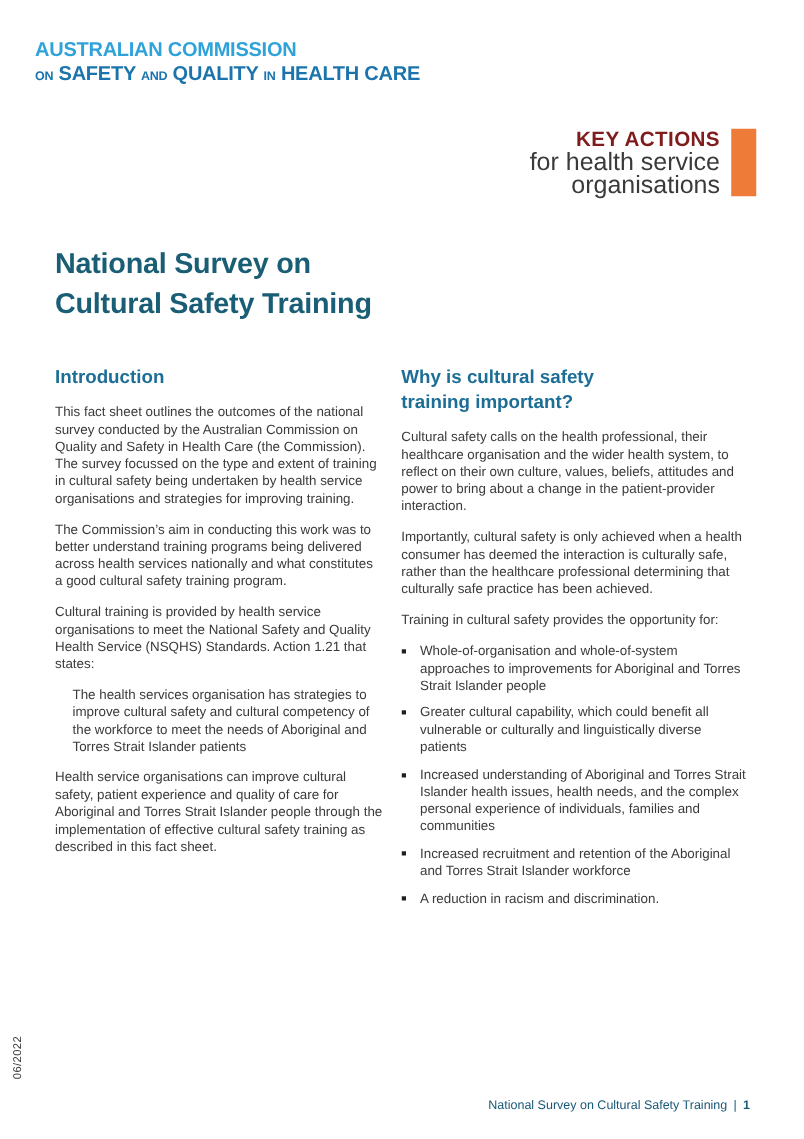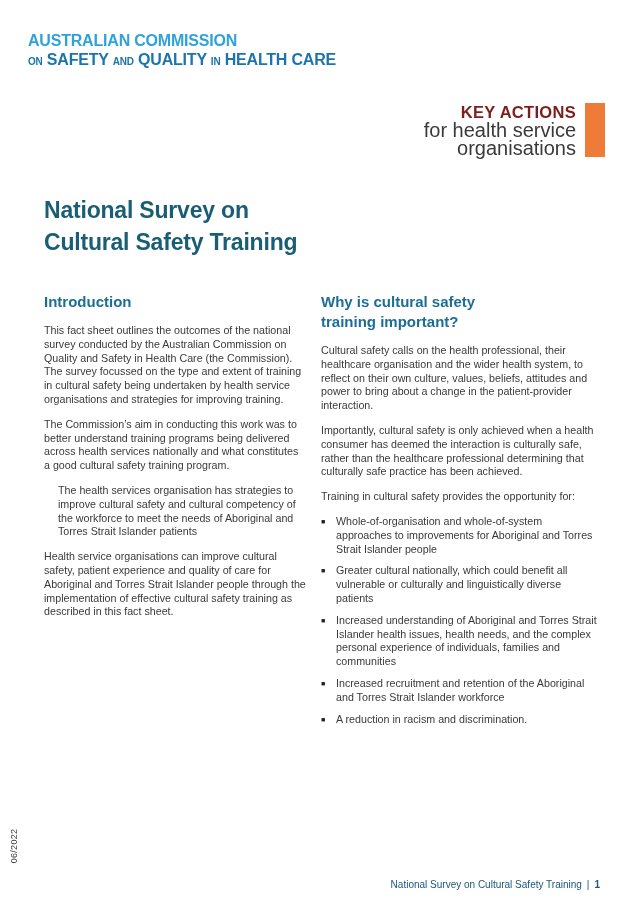--- a/index.html
+++ b/index.html
@@ -96,40 +96,41 @@
     <span>National Survey on</span><br>
     <span>Cultural Safety Training</span>
   </h1>
 
   <main class="columns">
 
     <section class="col col-left">
       <h2>Introduction</h2>
       <p>This fact sheet outlines the outcomes of the national survey conducted by the Australian Commission on Quality and Safety in Health Care (the Commission). The survey focussed on the type and extent of training in cultural safety being undertaken by health service organisations and strategies for improving training.</p>
       <p>The Commission’s aim in conducting this work was to better understand training programs being delivered across health services nationally and what constitutes a good cultural safety training program.</p>
+      <p>Cultural training is provided by health service organisations to meet the National Safety and Quality Health Service (NSQHS) Standards. Action 1.21 that states:</p>
       <p class="quote">The health services organisation has strategies to improve cultural safety and cultural competency of the workforce to meet the needs of Aboriginal and Torres Strait Islander patients</p>
       <p>Health service organisations can improve cultural safety, patient experience and quality of care for Aboriginal and Torres Strait Islander people through the implementation of effective cultural safety training as described in this fact sheet.</p>
     </section>
 
     <section class="col col-right">
       <h2>
         <span>Why is cultural safety</span><br>
         <span>training important?</span>
       </h2>
       <p>Cultural safety calls on the health professional, their healthcare organisation and the wider health system, to reflect on their own culture, values, beliefs, attitudes and power to bring about a change in the patient-provider interaction.</p>
       <p>Importantly, cultural safety is only achieved when a health consumer has deemed the interaction is culturally safe, rather than the healthcare professional determining that culturally safe practice has been achieved.</p>
       <p class="list-intro">Training in cultural safety provides the opportunity for:</p>
       <ul>
         <li>
           <span class="bullet">■</span>
           <span>Whole-of-organisation and whole-of-system approaches to improvements for Aboriginal and Torres Strait Islander people</span>
         </li>
         <li>
           <span class="bullet">■</span>
-          <span>Greater cultural nationally, which could benefit all vulnerable or culturally and linguistically diverse patients</span>
+          <span>Greater cultural capability, which could benefit all vulnerable or culturally and linguistically diverse patients</span>
         </li>
         <li>
           <span class="bullet">■</span>
           <span>Increased understanding of Aboriginal and Torres Strait Islander health issues, health needs, and the complex personal experience of individuals, families and communities</span>
         </li>
         <li>
           <span class="bullet">■</span>
           <span>Increased recruitment and retention of the Aboriginal and Torres Strait Islander workforce</span>
         </li>
         <li>

